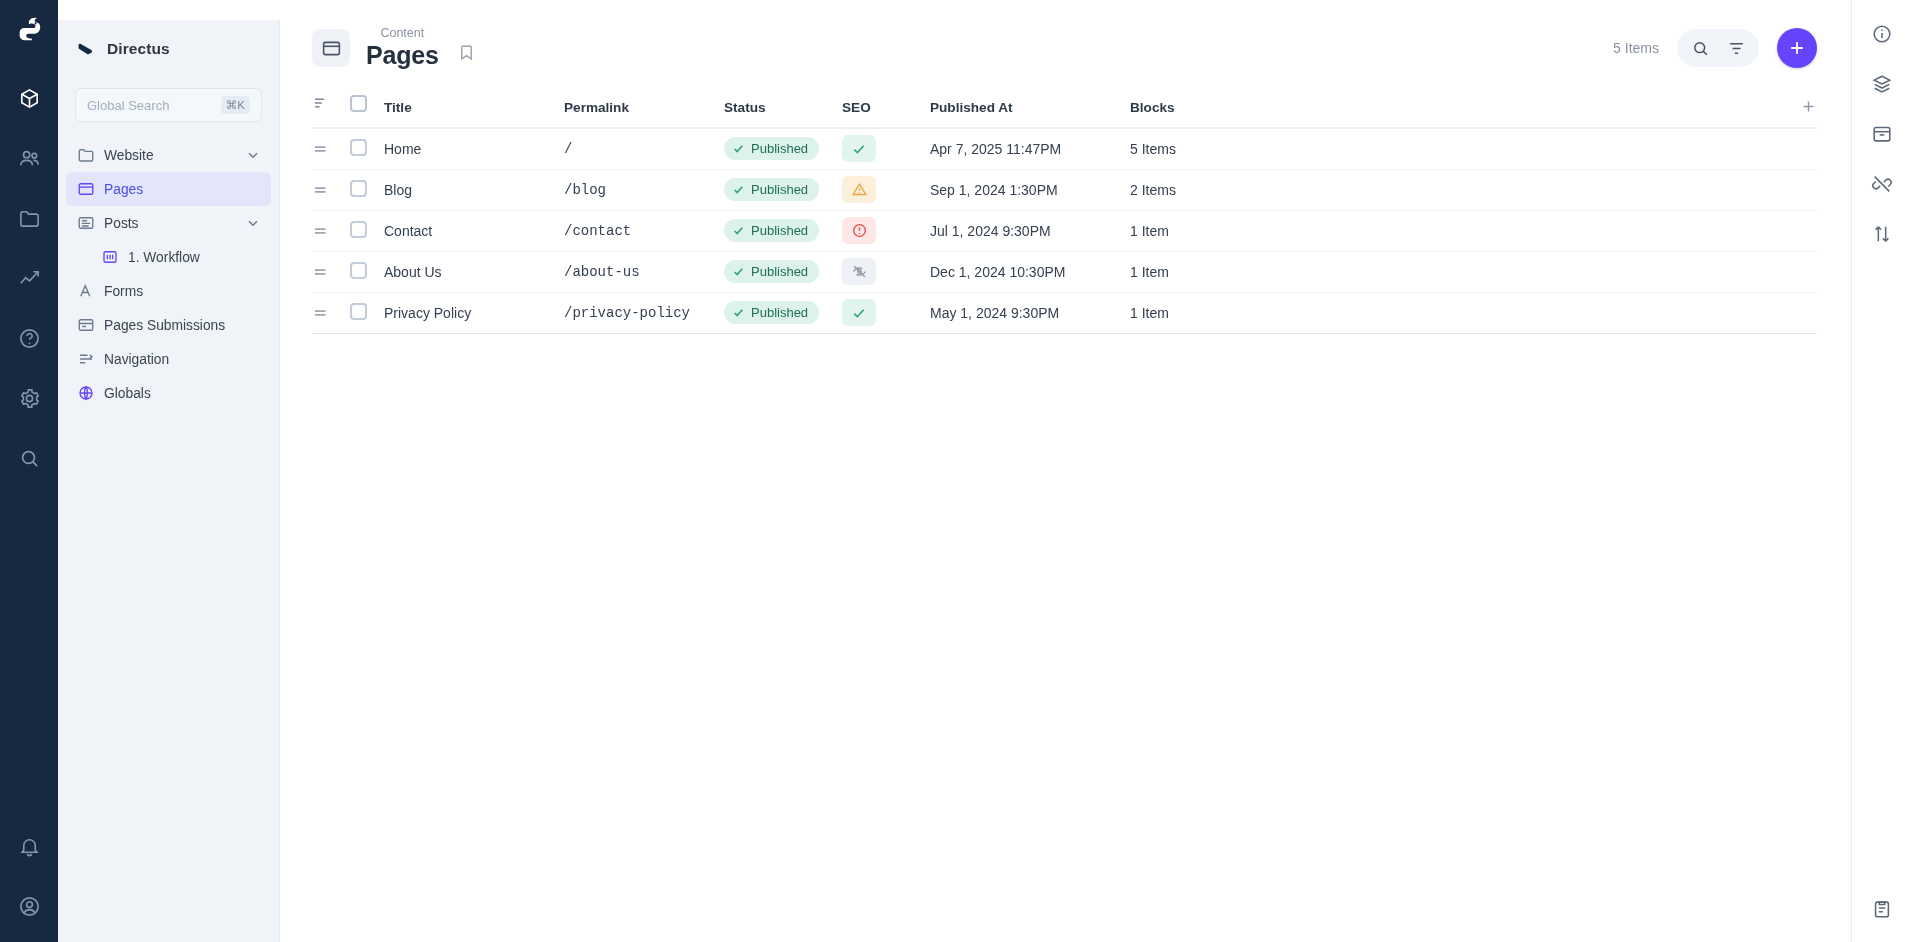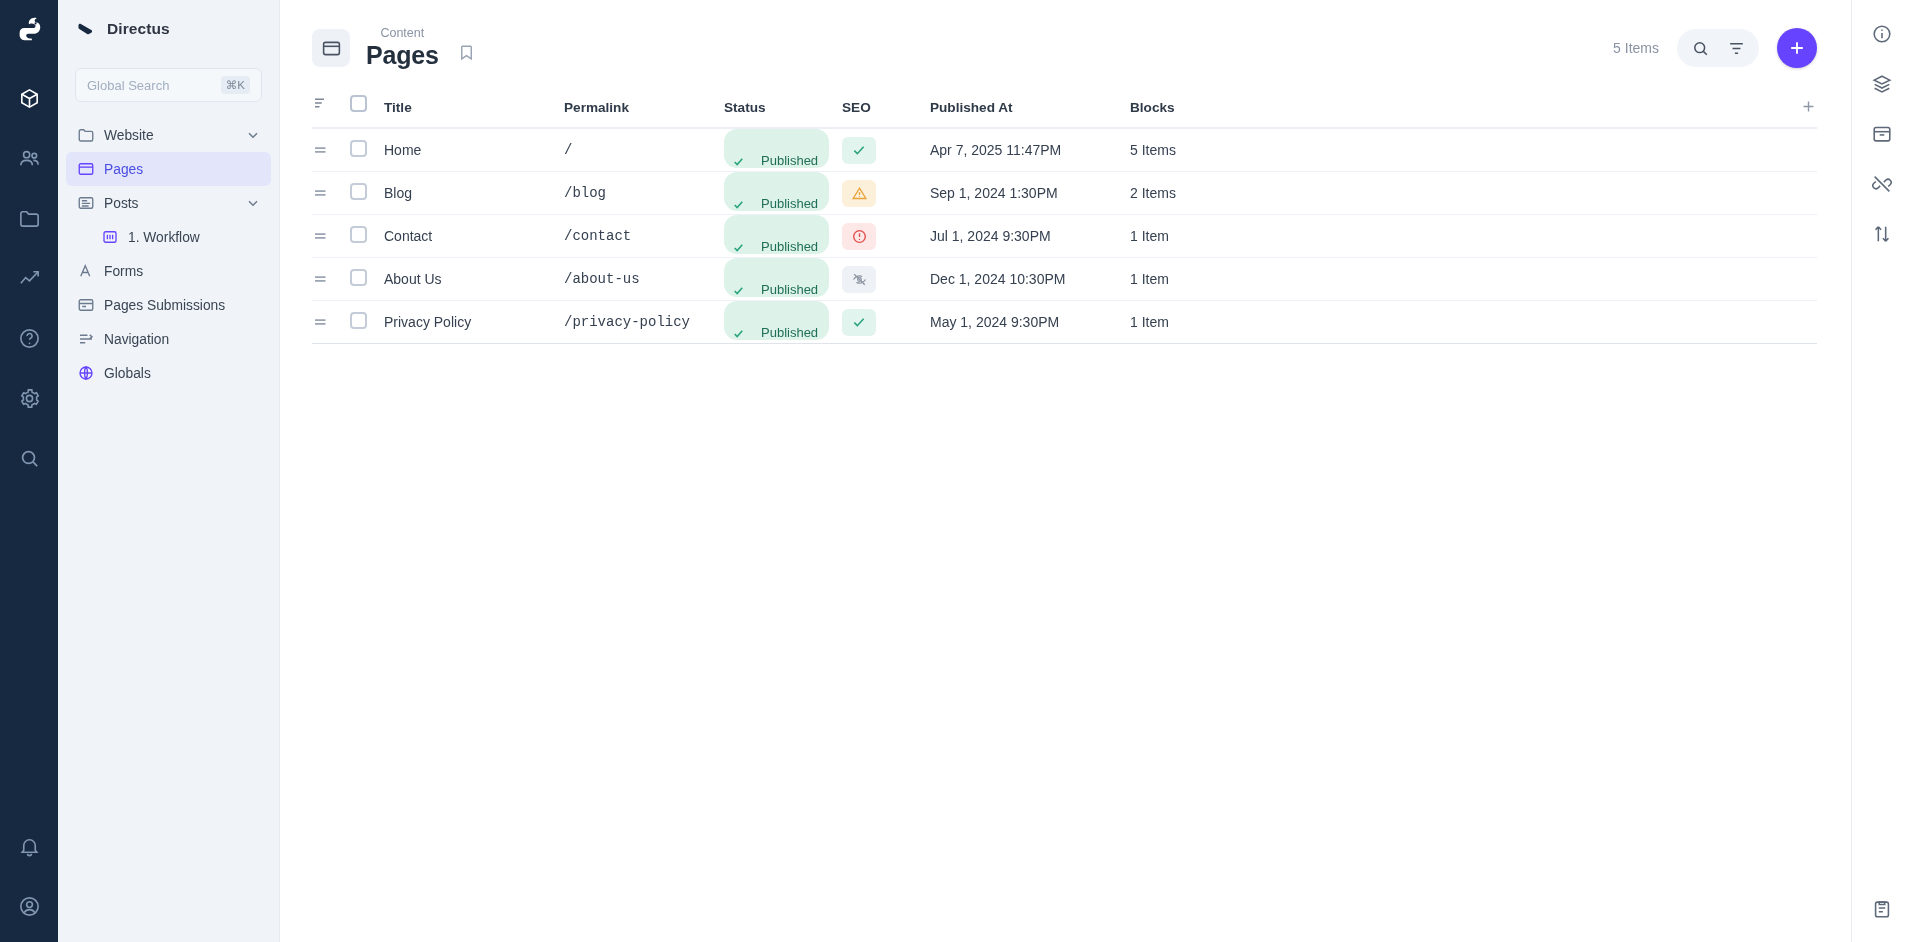--- a/index.html
+++ b/index.html
@@ -28,21 +28,21 @@
     width: 58px; height: 60px; display: flex; align-items: center; justify-content: center;
     color: #8196b1; cursor: pointer;
   }
   .mod-icon.active { color: #ffffff; }
   .mod-icon svg { width: 23px; height: 23px; display: block; }
   .mod-bottom { position: absolute; bottom: 0; left: 0; width: 58px; display: flex; flex-direction: column; align-items: center; padding-bottom: 6px; }
 
   
   .navsidebar {
     width: 222px; flex: 0 0 222px; background: #f0f4f9;
-    border-right: 1px solid #e4eaf1; display: flex; flex-direction: column;
+    border-right: 1px solid #e4eaf1; display: flex; flex-direction: column; margin-top: 20px;
   }
   .nav-header {
     height: 58px; display: flex; align-items: center; gap: 11px; padding: 0 18px;
   }
   .nav-header .project-logo { width: 20px; height: 20px; color: #172940; }
   .nav-header .project-name { font-size: 15.5px; font-weight: 600; color: #2f3542; letter-spacing: .1px; }
   .search-box {
     margin: 10px 17px 0 17px; height: 34px; border: 1px solid #dfe6ee; border-radius: 6px;
     background: #f5f8fb; display: flex; align-items: center; padding: 0 11px; gap: 6px;
     justify-content: space-between; cursor: text;
@@ -114,22 +114,22 @@
   }
   tbody tr:last-child td { border-bottom: 1px solid #dfe4ea; }
   .drag-handle { color: #9aa4b2; display: flex; align-items: center; }
   .checkbox {
     width: 17px; height: 17px; border: 2px solid #c3ccd8; border-radius: 4px; background: #fff;
     display: inline-block; cursor: pointer;
   }
   .head-check { border-color: #b9c3d1; }
   .mono { font-family: "Liberation Mono", monospace; font-size: 13.4px; color: #37424f; }
   .status-chip {
-    display: inline-flex; align-items: flex-end; gap: 16px; background: #ddf3ea; color: #1f6f57;
-    border-radius: 13px; height: 39px; padding: 0 11px 0 8px; font-size: 13px;
+    display: inline-flex; align-items: center; gap: 6px; background: #ddf3ea; color: #1f6f57;
+    border-radius: 13px; height: 23px; padding: 0 11px 0 8px; font-size: 13px;
   }
   .status-chip .tick { width: 13px; height: 13px; color: #2aa37e; }
   .seo-box {
     width: 34px; height: 27px; border-radius: 6px; display: flex; align-items: center; justify-content: center;
   }
   .seo-good { background: #e2f4ee; color: #2aa37e; }
   .seo-warn { background: #fdf0da; color: #e8a33d; }
   .seo-error { background: #fde7e7; color: #e34a4a; }
   .seo-off { background: #eef1f5; color: #8b95a3; }
   .add-col { color: #8d97a6; display: flex; align-items: center; justify-content: flex-end; cursor: pointer; }

